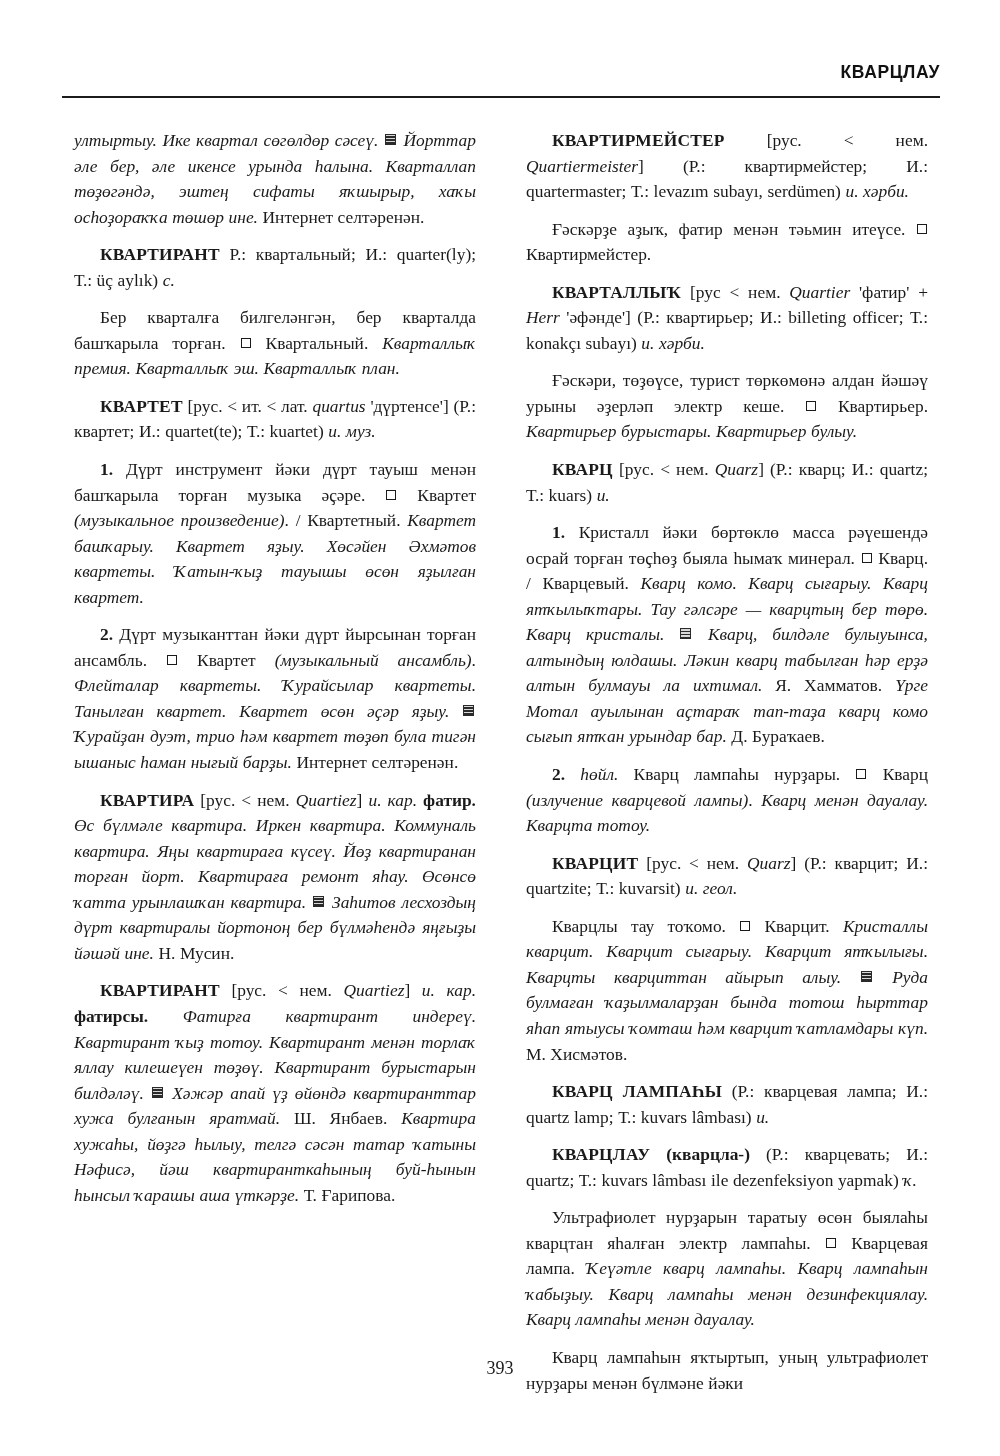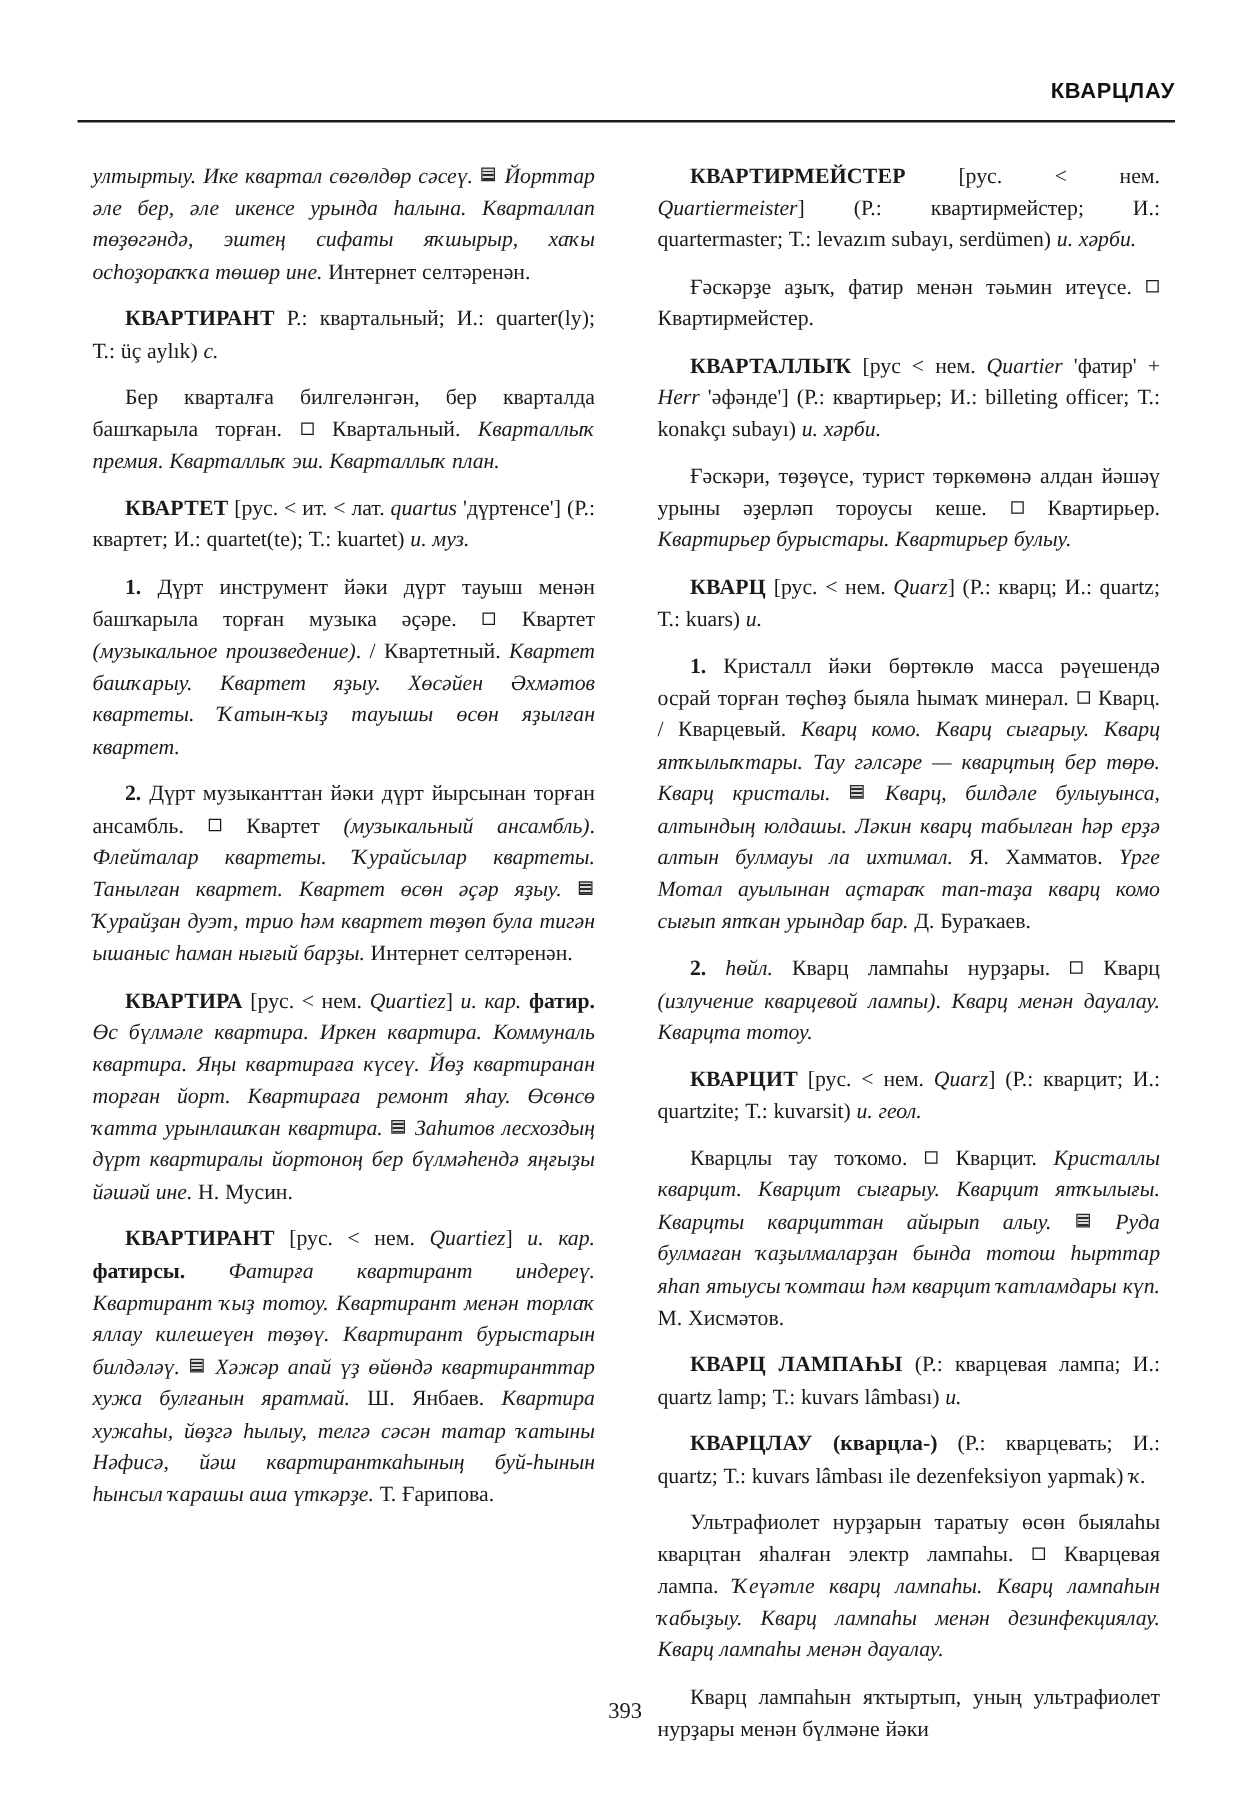--- a/index.html
+++ b/index.html
@@ -157,21 +157,21 @@
       <p class="ind"><span class="hw">КВАРТИРАНТ</span> <span class="rom">[рус. &lt; нем. <span class="it">Quartiez</span>]</span> <span class="it">и. кар.</span> <span class="bold">фатирсы.</span> <span class="it">Фатирға квартирант индереү. Квартирант ҡыҙ тотоу. Квартирант менән торлаҡ яллау килешеүен төҙөү. Квартирант бурыстарын билдәләү.</span> <span class="mk-fill"></span> <span class="it">Хәжәр апай үҙ өйөндә квартиранттар хужа булғанын яратмай.</span> <span class="rom">Ш. Янбаев.</span> <span class="it">Квартира хужаһы, йөҙгә һылыу, телгә сәсән татар ҡатыны Нәфисә, йәш квартиранткаһының буй-һынын һынсыл ҡарашы аша үткәрҙе.</span> <span class="rom">Т. Ғарипова.</span></p>
 
     </div>
 
     <div class="col">
 
       <p class="ind"><span class="hw">КВАРТИРМЕЙСТЕР</span> <span class="rom">[рус. &lt; нем. <span class="it">Quartiermeister</span>]</span> <span class="rom">(Р.: квартирмейстер; И.: quartermaster; Т.: levazım subayı, serdümen)</span> <span class="it">и. хәрби.</span></p>
       <p class="ind"><span class="rom">Ғәскәрҙе аҙыҡ, фатир менән тәьмин итеүсе.</span> <span class="mk-open"></span> <span class="rom">Квартирмейстер.</span></p>
 
       <p class="ind"><span class="hw">КВАРТАЛЛЫҠ</span> <span class="rom">[рус &lt; нем. <span class="it">Quartier</span> 'фатир' + <span class="it">Herr</span> 'әфәнде']</span> <span class="rom">(Р.: квартирьер; И.: billeting officer; Т.: konakçı subayı)</span> <span class="it">и. хәрби.</span></p>
-      <p class="ind"><span class="rom">Ғәскәри, төҙөүсе, турист төркөмөнә алдан йәшәү урыны әҙерләп тороусы кеше.</span> <span class="mk-open"></span> <span class="rom">Квартирьер.</span> <span class="it">Квартирьер бурыстары. Квартирьер булыу.</span></p>
+      <p class="ind"><span class="rom">Ғәскәри, төҙөүсе, турист төркөмөнә алдан йәшәү урыны әҙерләп электр кеше.</span> <span class="mk-open"></span> <span class="rom">Квартирьер.</span> <span class="it">Квартирьер бурыстары. Квартирьер булыу.</span></p>
 
       <p class="ind"><span class="hw">КВАРЦ</span> <span class="rom">[рус. &lt; нем. <span class="it">Quarz</span>]</span> <span class="rom">(Р.: кварц; И.: quartz; Т.: kuars)</span> <span class="it">и.</span></p>
       <p class="ind"><span class="sense">1.</span> <span class="rom">Кристалл йәки бөртөклө масса рәүешендә осрай торған төҫһөҙ быяла һымаҡ минерал.</span> <span class="mk-open"></span> <span class="rom">Кварц. / Кварцевый.</span> <span class="it">Кварц комо. Кварц сығарыу. Кварц ятҡылыҡтары. Тау гәлсәре — кварцтың бер төрө. Кварц кристалы.</span> <span class="mk-fill"></span> <span class="it">Кварц, билдәле булыуынса, алтындың юлдашы. Ләкин кварц табылған һәр ерҙә алтын булмауы ла ихтимал.</span> <span class="rom">Я. Хамматов.</span> <span class="it">Үрге Мотал ауылынан аҫтараҡ тап-таҙа кварц комо сығып ятҡан урындар бар.</span> <span class="rom">Д. Бураҡаев.</span></p>
       <p class="ind"><span class="sense">2.</span> <span class="it">һөйл.</span> <span class="rom">Кварц лампаһы нурҙары.</span> <span class="mk-open"></span> <span class="rom">Кварц <span class="it">(излучение кварцевой лампы)</span>.</span> <span class="it">Кварц менән дауалау. Кварцта тотоу.</span></p>
 
       <p class="ind"><span class="hw">КВАРЦИТ</span> <span class="rom">[рус. &lt; нем. <span class="it">Quarz</span>]</span> <span class="rom">(Р.: кварцит; И.: quartzite; Т.: kuvarsit)</span> <span class="it">и. геол.</span></p>
       <p class="ind"><span class="rom">Кварцлы тау тоҡомо.</span> <span class="mk-open"></span> <span class="rom">Кварцит.</span> <span class="it">Кристаллы кварцит. Кварцит сығарыу. Кварцит ятҡылығы. Кварцты кварциттан айырып алыу.</span> <span class="mk-fill"></span> <span class="it">Руда булмаған ҡаҙылмаларҙан бында тотош һырттар яһап ятыусы ҡомташ һәм кварцит ҡатламдары күп.</span> <span class="rom">М. Хисмәтов.</span></p>
 
       <p class="ind"><span class="hw">КВАРЦ ЛАМПАҺЫ</span> <span class="rom">(Р.: кварцевая лампа; И.: quartz lamp; Т.: kuvars lâmbası)</span> <span class="it">и.</span></p>
       <p class="ind"><span class="hw">КВАРЦЛАУ</span> <span class="bold">(кварцла-)</span> <span class="rom">(Р.: кварцевать; И.: quartz; Т.: kuvars lâmbası ile dezenfeksiyon yapmak)</span> <span class="it">ҡ.</span></p>

